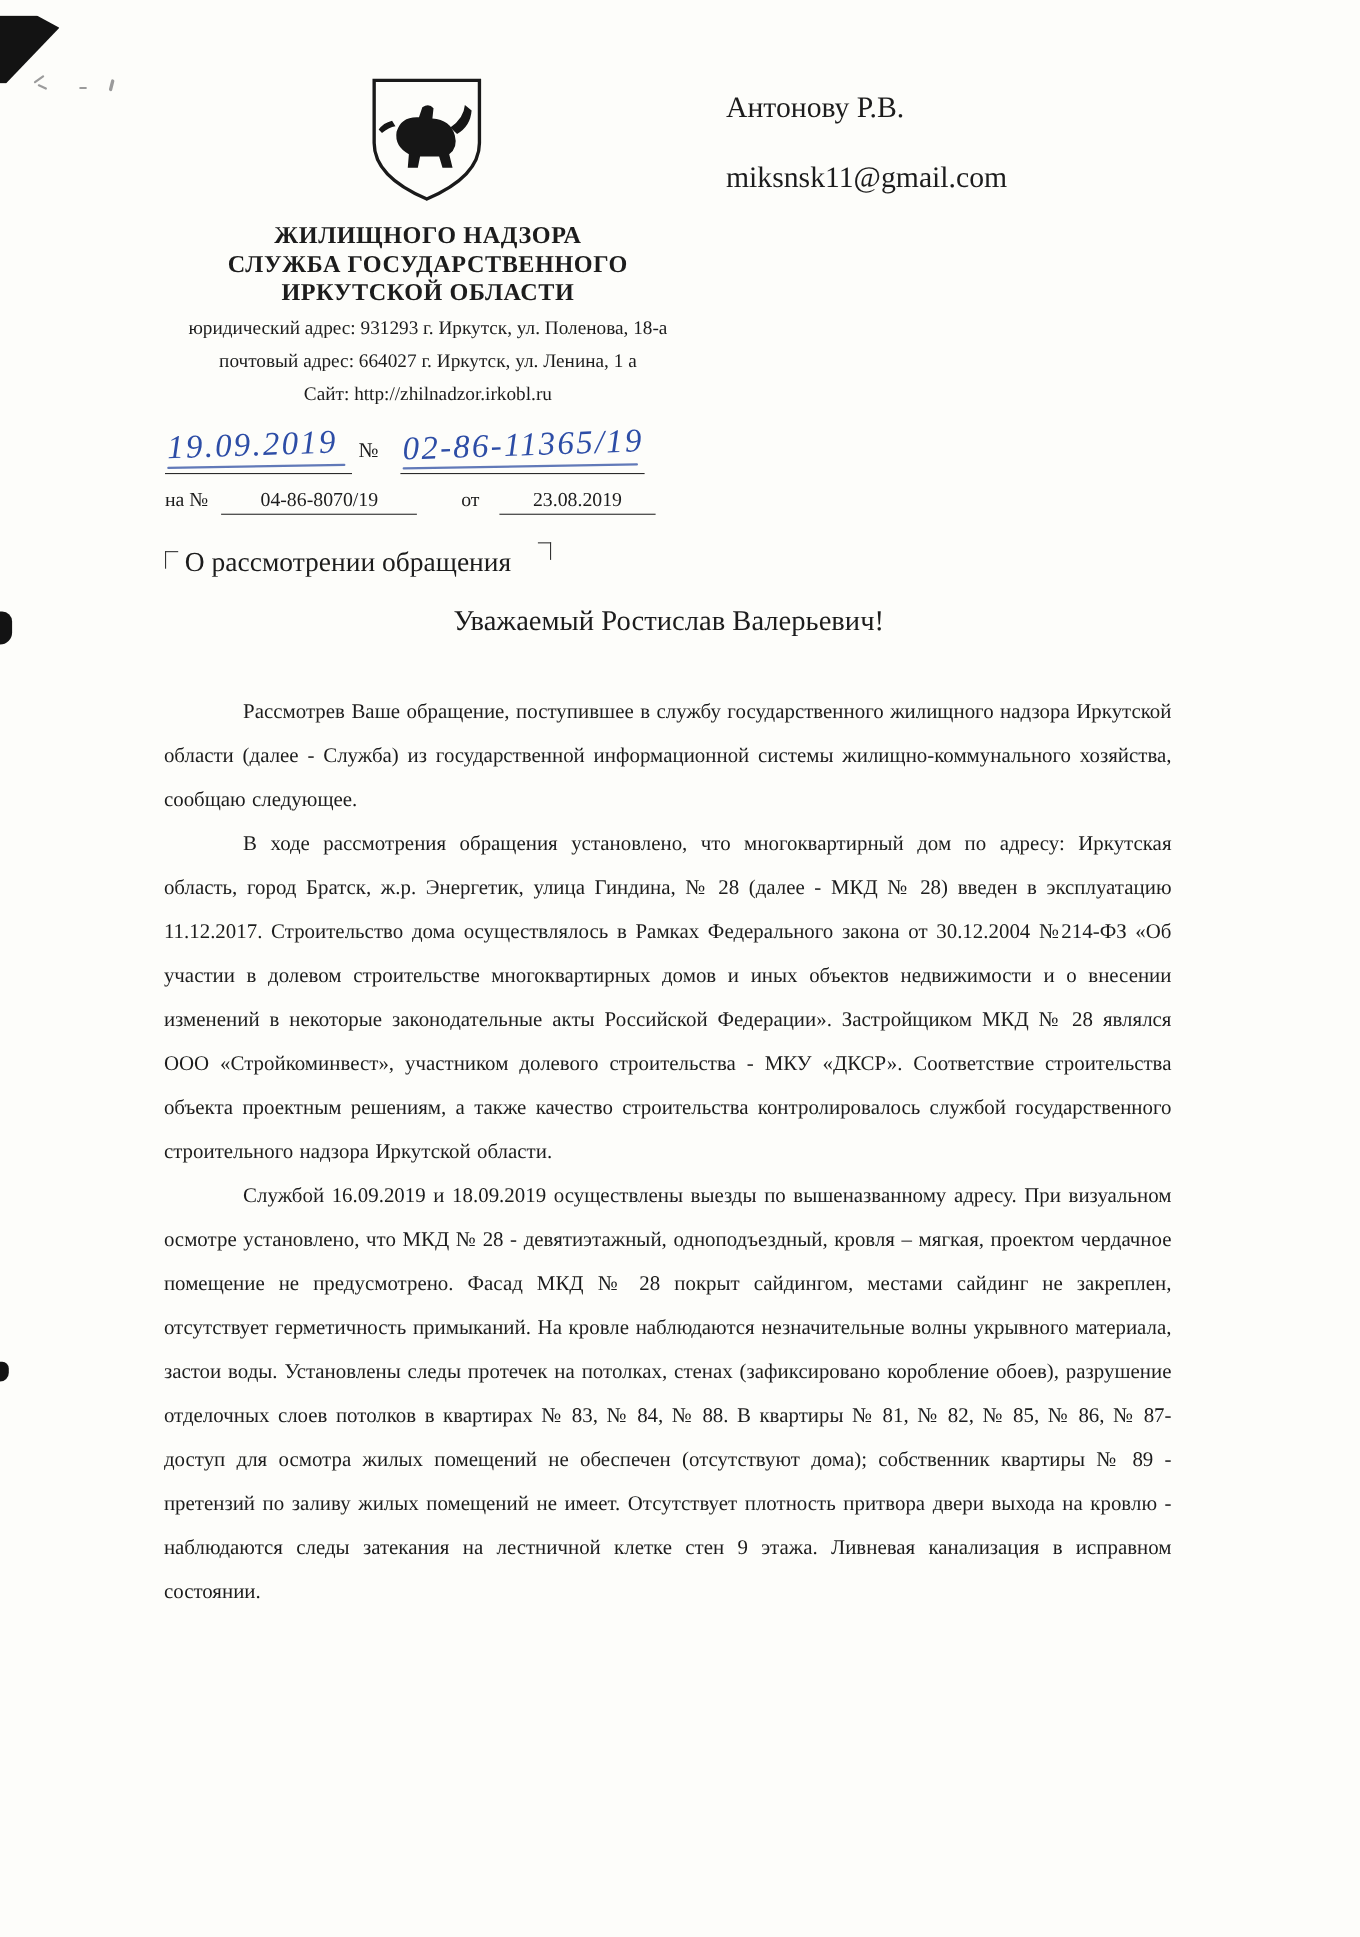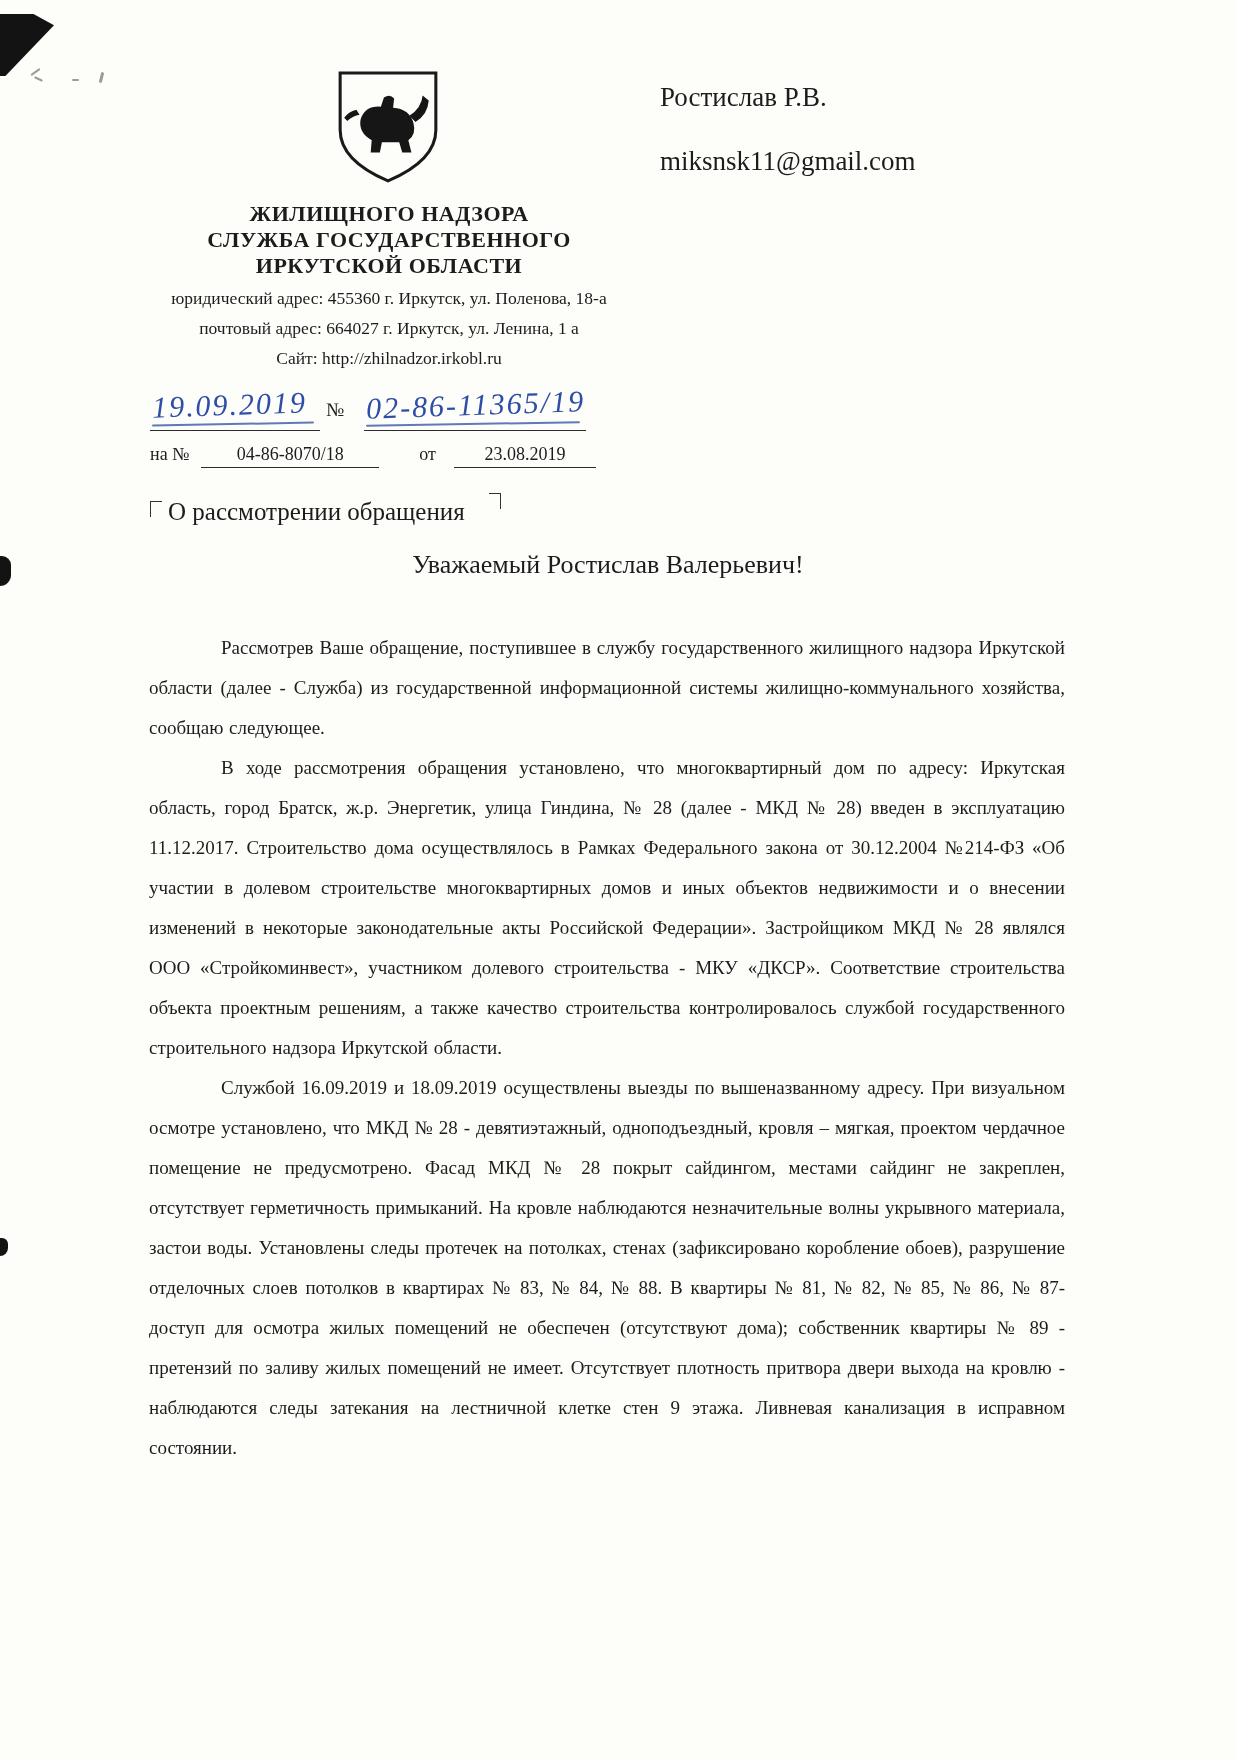--- a/index.html
+++ b/index.html
@@ -79,21 +79,21 @@
   <div class="artifact edge-a"></div>
   <div class="artifact edge-b"></div>
   <div class="pencil-squiggle">
     <i class="s1"></i>
       <i class="s2"></i>
       <i class="s3"></i>
       <i class="s4"></i>
   </div>
 
   <div class="addressee">
-    <div class="addr-name">Ростислав Р.В.</div>
+    <div class="addr-name">Антонову Р.В.</div>
     <div class="addr-email">miksnsk11@gmail.com</div>
   </div>
 
   <div class="emblem">
     <svg viewBox="0 0 110 118" width="112" height="122" aria-hidden="true">
       <path d="M8 6 H102 V62 Q102 92 55 112 Q8 92 8 62 Z" fill="none" stroke="#1a1a1a" stroke-width="3"></path>
       <g fill="#161616">
         <path d="M28 52 q4 -14 20 -13 l3 -9 q6 -4 10 1 l-1 9 q16 1 20 15 q3 11 -5 17 l3 12 h-9 l-3 -10 h-17 l-2 10 h-9 l1 -12 q-13 -7 -11 -20 z"></path>
         <path d="M76 48 q12 -8 13 -20 l6 5 q-1 14 -13 21 z"></path>
         <path d="M24 42 q-8 2 -12 8 l3 3 q6 -5 12 -6 z"></path>
@@ -101,41 +101,41 @@
     </svg>
   </div>
 
   <div class="org-name">
     <div>ЖИЛИЩНОГО НАДЗОРА</div>
     <div>СЛУЖБА ГОСУДАРСТВЕННОГО</div>
     <div>ИРКУТСКОЙ ОБЛАСТИ</div>
   </div>
 
   <div class="org-contacts">
-    <div>юридический адрес: 455360 г. Иркутск, ул. Поленова, 18-а</div>
+    <div>юридический адрес: 931293 г. Иркутск, ул. Поленова, 18-а</div>
     <div>почтовый адрес: 664027 г. Иркутск, ул. Ленина, 1 а</div>
     <div>
       <span>Сайт:</span>
       <span class="site-url">http://zhilnadzor.irkobl.ru</span>
     </div>
   </div>
 
   <div class="ref-row1">
     <span class="hand-seg seg-date">
       <span class="hand-text">19.09.2019</span>
     </span>
     <span class="no-sign">№</span>
     <span class="hand-seg seg-num">
       <span class="hand-text">02-86-11365/19</span>
     </span>
   </div>
 
   <div class="ref-row2">
     <span>на №</span>
-    <span class="u-seg num">04-86-8070/18</span>
+    <span class="u-seg num">04-86-8070/19</span>
     <span class="from-label">от</span>
     <span class="u-seg date">23.08.2019</span>
   </div>
 
   <div class="subject-row">
     <span class="corner left"></span>
     <span class="subject">О рассмотрении обращения</span>
     <span class="corner right"></span>
   </div>
 

